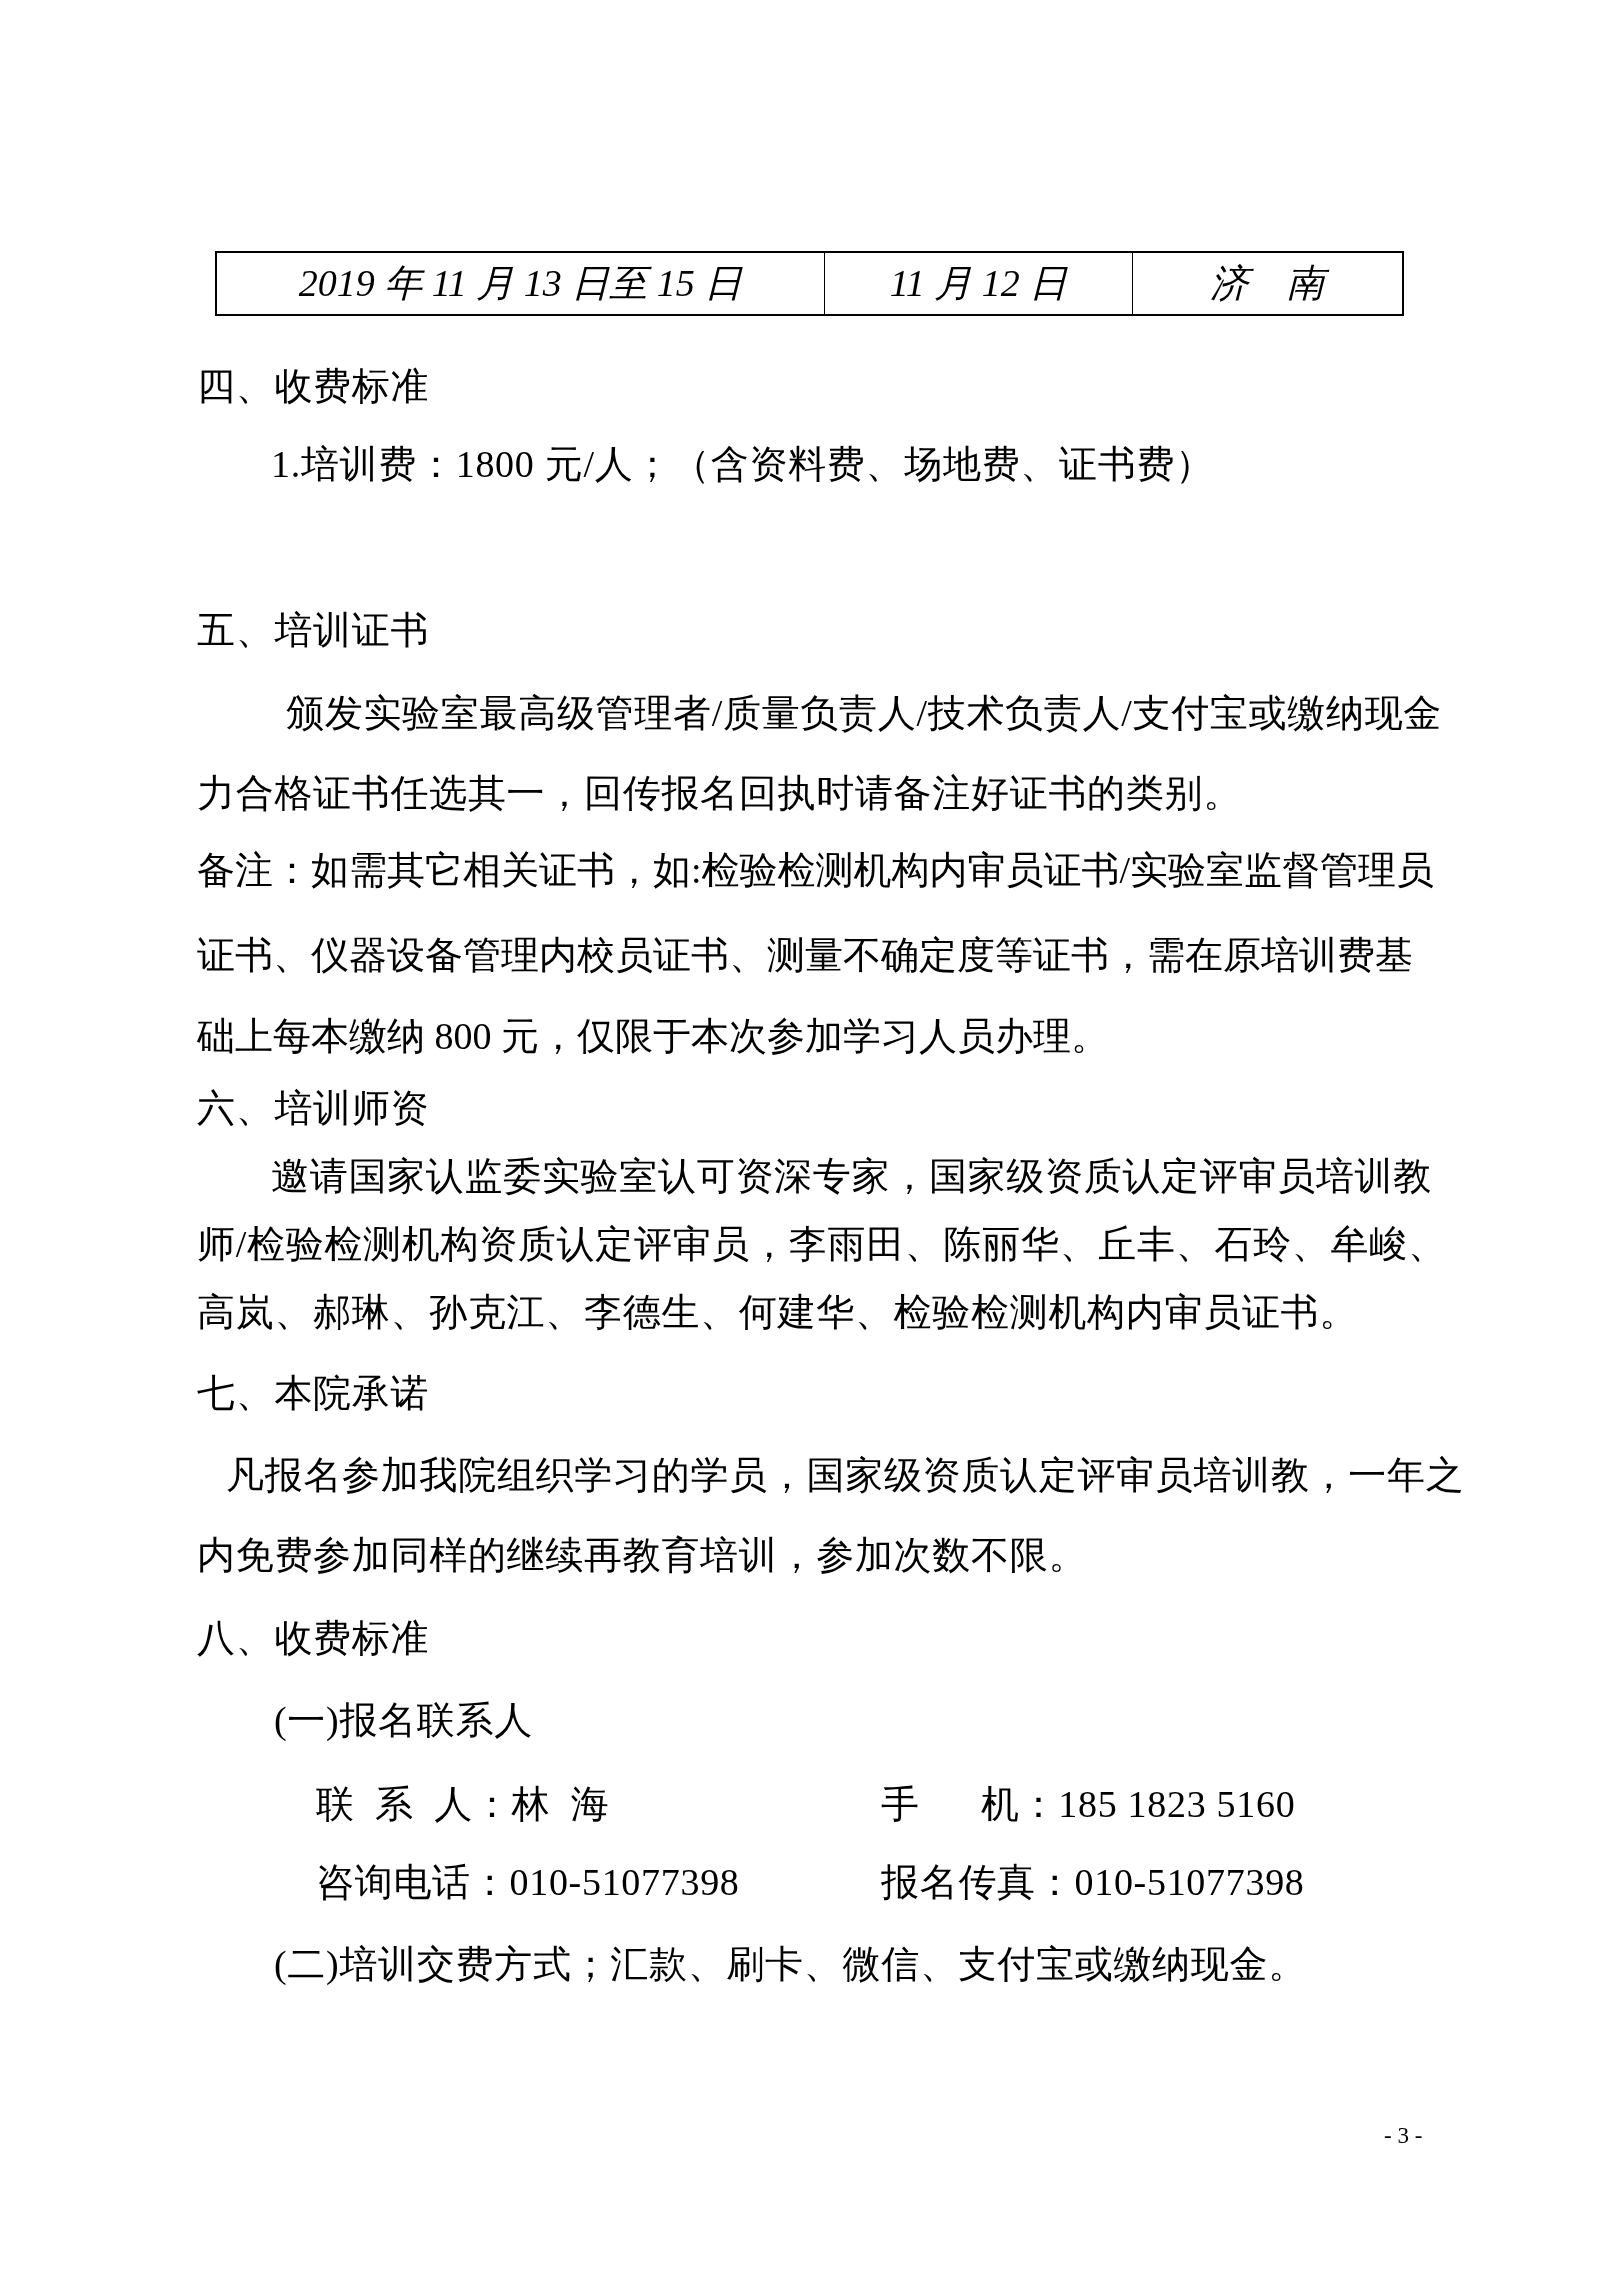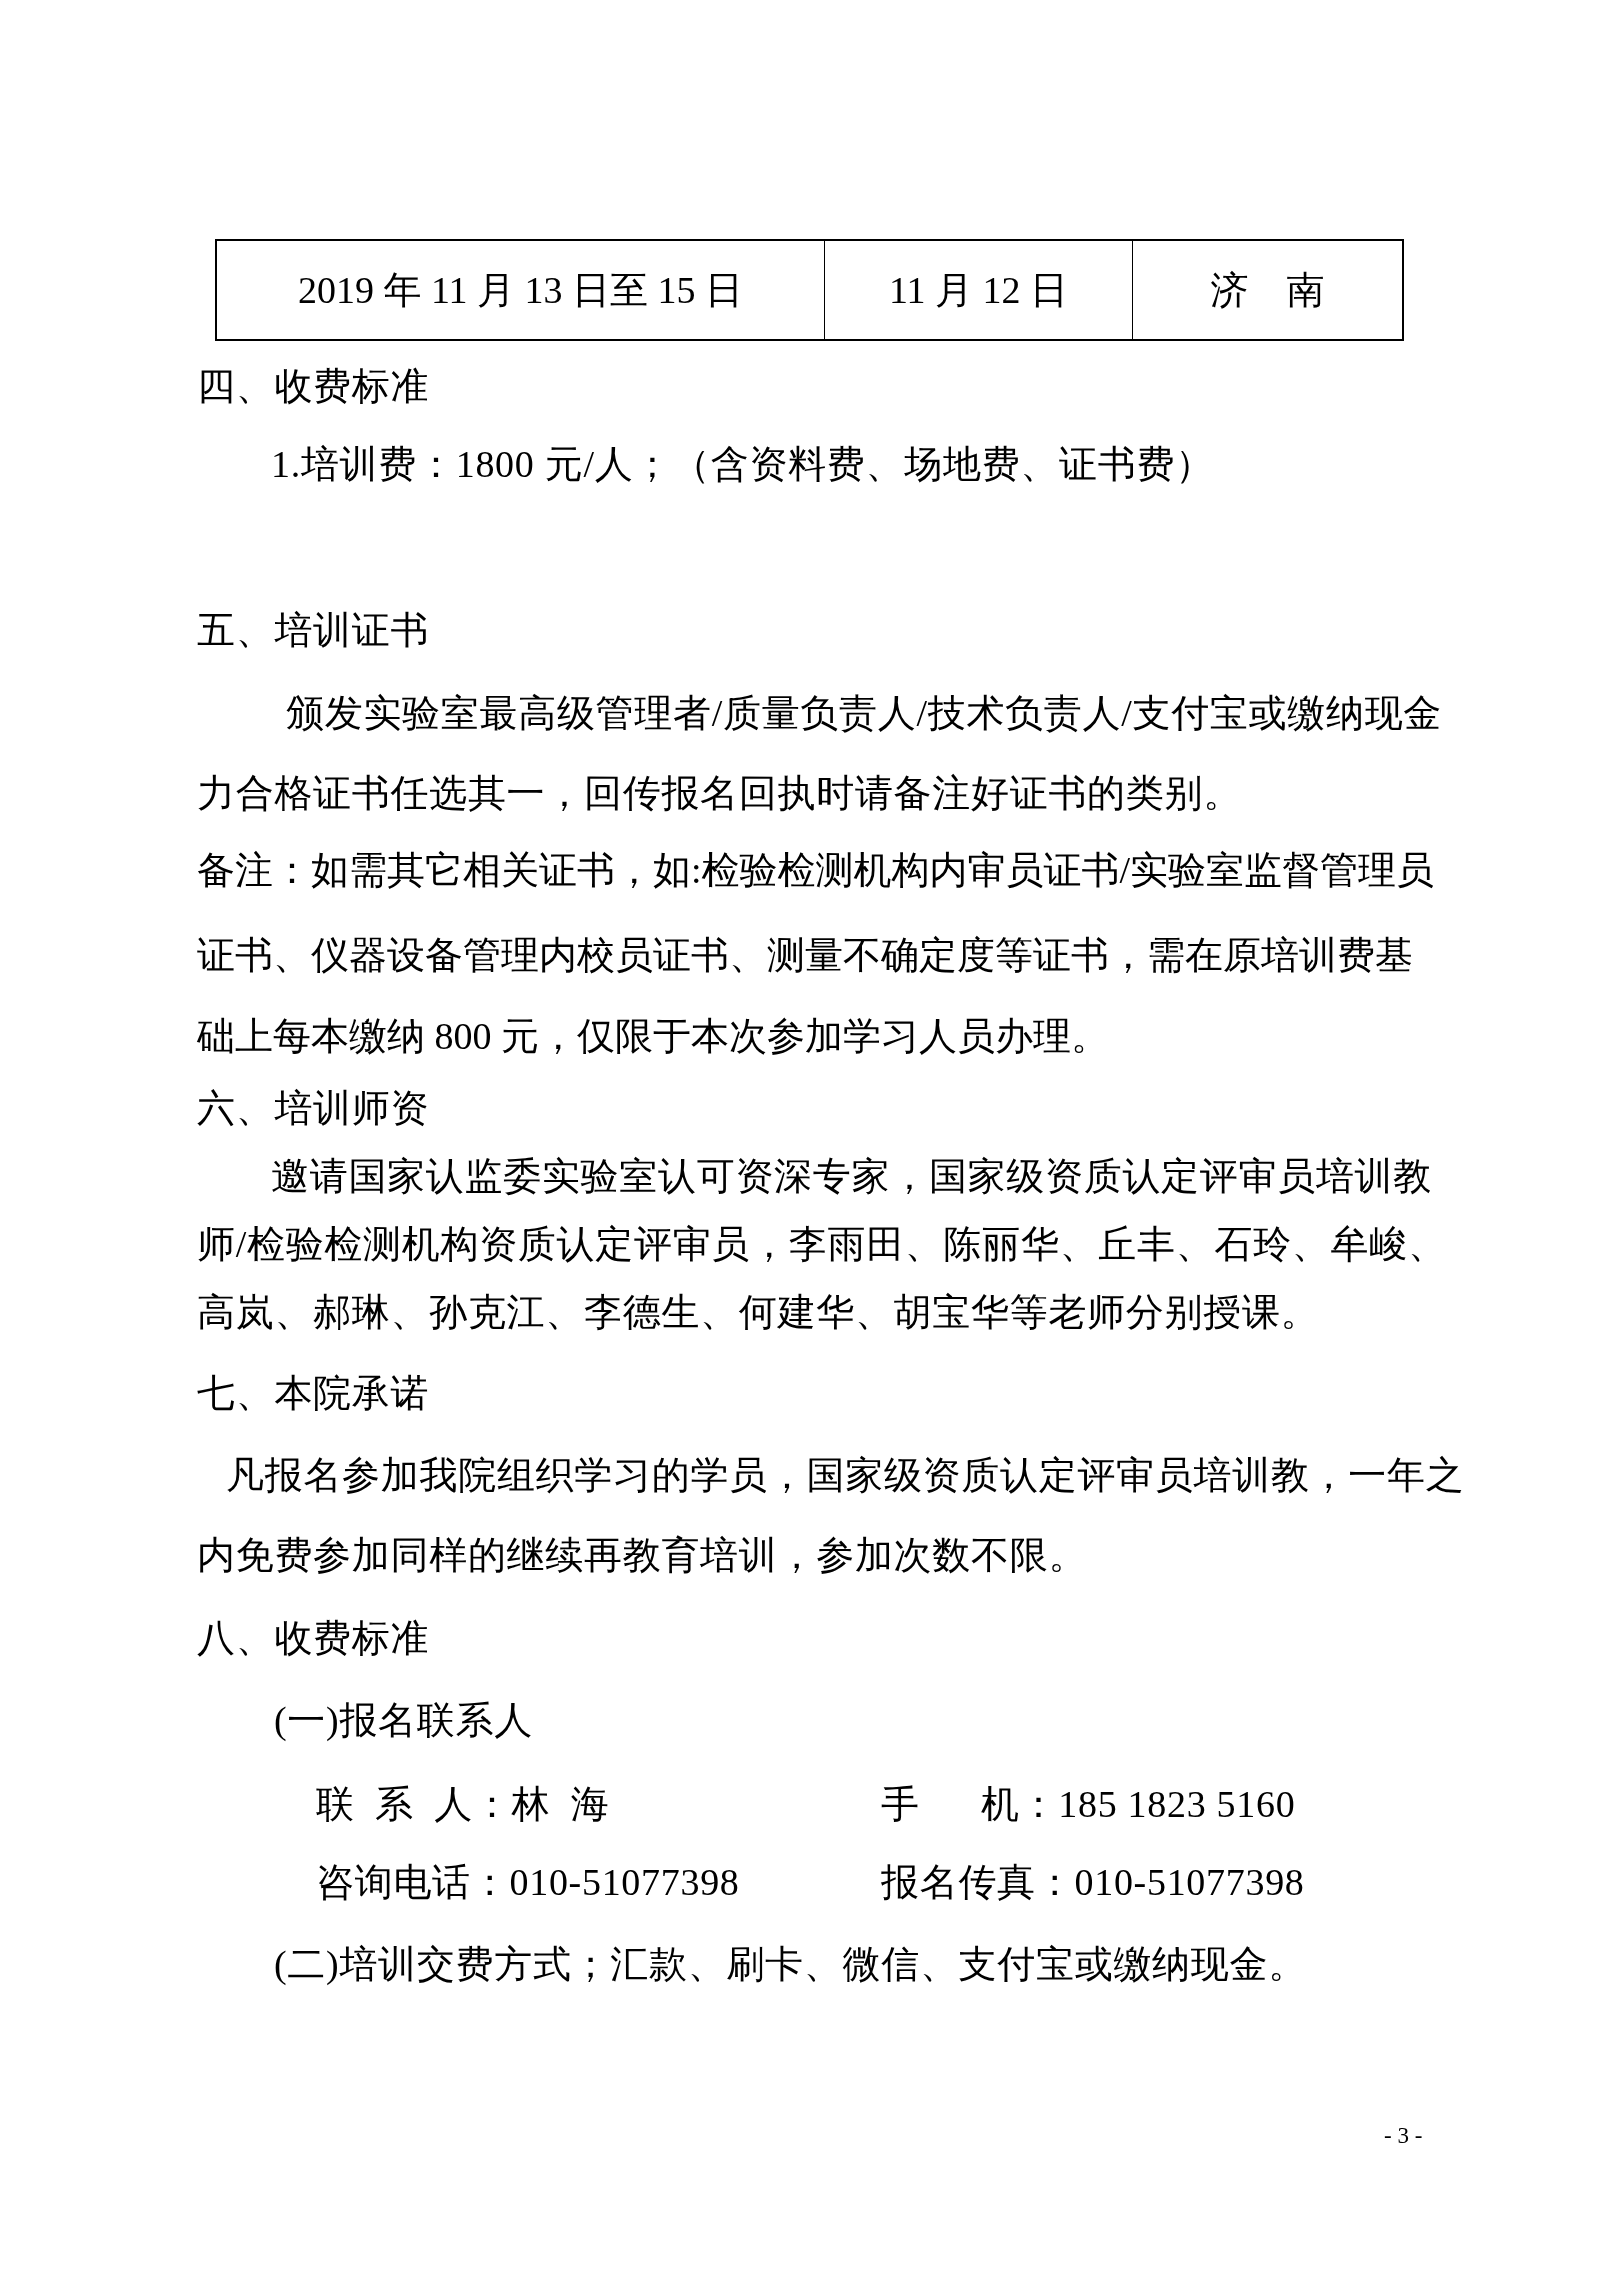--- a/index.html
+++ b/index.html
@@ -15,24 +15,25 @@
   .line{
     position:absolute;
     line-height:49px;
     height:49px;
     white-space:pre;
     letter-spacing:0.7px;
   }
   .bold{font-weight:normal;letter-spacing:0px;}
   .sched{
     position:absolute;
-    top:239px;left:215px;
-    width:1183px;height:102px;
+    top:251px;left:215px;
+    width:1183px;height:65px;
     border-collapse:collapse;
     table-layout:fixed;
+    font-style:italic;
   }
   .sched td{
     border:1.7px solid #000;
     text-align:center;
     vertical-align:middle;
     font-size:38px;
     white-space:pre;
     padding:0;
   }
   .sched{border:2px solid #000;}
@@ -69,21 +70,21 @@
   <div class="line" style="top:689px;left:286px">颁发实验室最高级管理者/质量负责人/技术负责人/支付宝或缴纳现金</div>
   <div class="line" style="top:769px;left:197px">力合格证书任选其一，回传报名回执时请备注好证书的类别。</div>
 
   <div class="line bold" style="top:846px;left:197px">备注：如需其它相关证书，如:检验检测机构内审员证书/实验室监督管理员</div>
   <div class="line bold" style="top:931px;left:197px">证书、仪器设备管理内校员证书、测量不确定度等证书，需在原培训费基</div>
   <div class="line bold" style="top:1012px;left:197px">础上每本缴纳 800 元，仅限于本次参加学习人员办理。</div>
 
   <div class="line" style="top:1084px;left:197px">六、培训师资</div>
   <div class="line" style="top:1152px;left:271px">邀请国家认监委实验室认可资深专家，国家级资质认定评审员培训教</div>
   <div class="line" style="top:1220px;left:197px">师/检验检测机构资质认定评审员，李雨田、陈丽华、丘丰、石玲、牟峻、</div>
-  <div class="line" style="top:1288px;left:197px">高岚、郝琳、孙克江、李德生、何建华、胡宝华等老师分别授课。</div>
+  <div class="line" style="top:1288px;left:197px">高岚、郝琳、孙克江、李德生、何建华、检验检测机构内审员证书。</div>
 
   <div class="line" style="top:1369px;left:197px">七、本院承诺</div>
   <div class="line" style="top:1451px;left:226px">凡报名参加我院组织学习的学员，国家级资质认定评审员培训教，一年之</div>
   <div class="line" style="top:1531px;left:197px">内免费参加同样的继续再教育培训，参加次数不限。</div>
 
   <div class="line" style="top:1614px;left:197px">八、收费标准</div>
   <div class="line" style="top:1696px;left:274px">(一)报名联系人</div>
 
   <div class="line" style="top:1780px;left:316px">联  系  人：林  海</div>
   <div class="line" style="top:1780px;left:881px">手      机：185 1823 5160</div>

